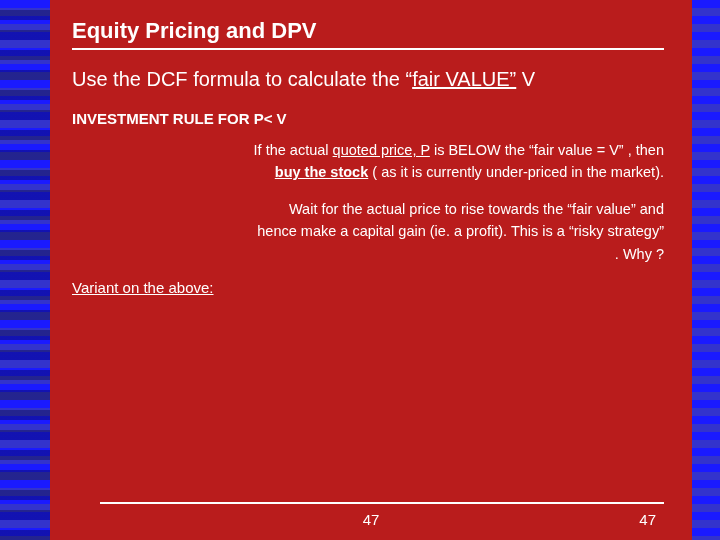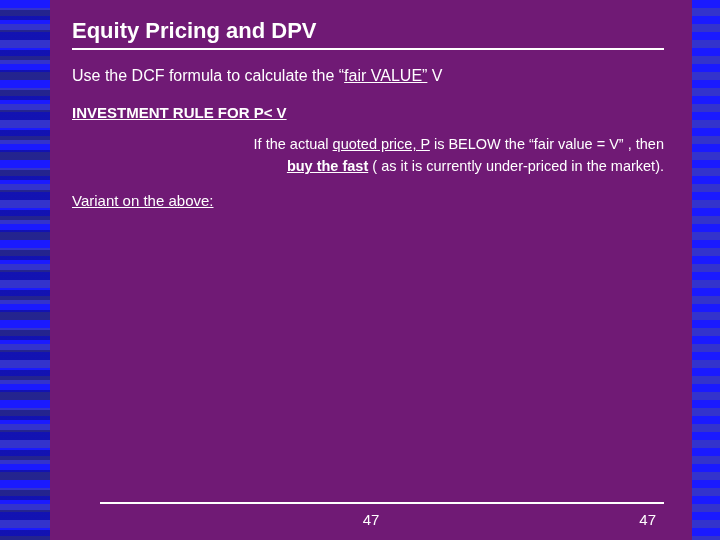--- a/index.html
+++ b/index.html
@@ -62,21 +62,21 @@
         #3333cc 16px
       );
     }
 
     .main-content {
       position: absolute;
       left: 50px;
       right: 28px;
       top: 0;
       bottom: 0;
-      background-color: #701a75;
+      background-color: #b91c1c;
       padding: 18px 28px 18px 22px;
       color: white;
     }
 
     .title {
       font-size: 22px;
       font-weight: bold;
       color: white;
       margin-bottom: 6px;
       padding-bottom: 4px;
@@ -85,35 +85,34 @@
 
     .content-body {
       margin-top: 14px;
     }
 
     .section {
       margin-bottom: 16px;
     }
 
     .text-line {
-      font-size: 16px;
+      font-size: 20px;
       color: white;
       line-height: 1.5;
       margin-bottom: 4px;
     }
 
     .underline {
       text-decoration: underline;
     }
 
     .investment-rule {
       font-size: 15px;
       color: white;
       font-weight: bold;
-      text-decoration: underline;
       margin-bottom: 12px;
     }
 
     .indented {
       padding-left: 20px;
     }
 
     .paragraph {
       font-size: 14.5px;
       color: white;
@@ -177,23 +176,28 @@
       <div class="text-line">
         Use the DCF formula to calculate the “<span class="underline">fair VALUE”</span>  V
       </div>
     </div>
 
     <div class="investment-rule">INVESTMENT RULE FOR P&lt; V</div>
 
     <div class="indented">
       <div class="paragraph">
         If the actual <span class="underline">quoted price, P</span> is BELOW the “fair value = V” , then<br>
-        <span class="bold underline">buy the fast</span> ( as it is currently under-priced in  the market).
+        <span class="bold underline">buy the stock</span> ( as it is currently under-priced in  the market).
       </div>
 
+      <div class="paragraph">
+        Wait for the actual price to rise towards the “fair value” and<br>
+        hence make a capital gain (ie. a profit).  This is a “risky strategy”<br>
+        .  Why ?
+      </div>
     </div>
 
     <div class="variant-heading">
       Variant on the above:
     </div>
 
 
   </div>
 
   <div class="footer-line"></div>

